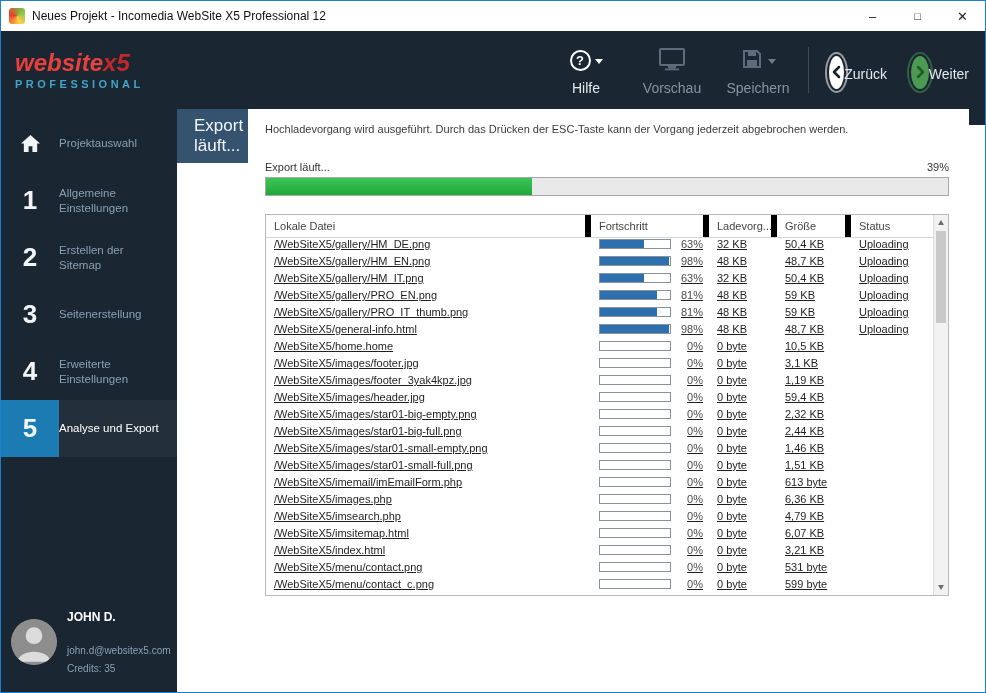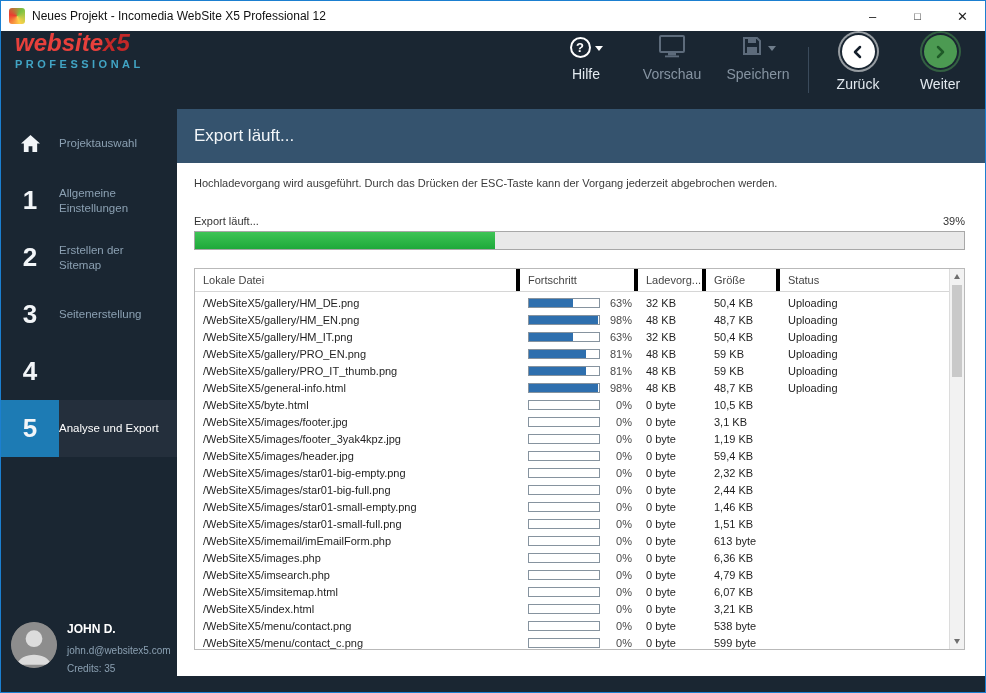--- a/index.html
+++ b/index.html
@@ -11,86 +11,86 @@
   .titlebar{flex:0 0 30px;height:30px;display:flex;align-items:center;background:#fff;padding-left:8px;gap:7px;}
   .app-icon{width:16px;height:16px;border-radius:3px;flex:0 0 16px;
     background:conic-gradient(from 40deg,#7ac143,#ffd24a,#ed3a30,#7ac143);}
   .title-text{font-size:12px;color:#111;flex:1;white-space:nowrap;overflow:hidden;}
   .win-controls{display:flex;height:30px;}
   .win-btn{width:45px;height:30px;border:none;background:#fff;font-size:13px;color:#222;
     font-family:inherit;padding:0;display:flex;align-items:center;justify-content:center;cursor:default;}
   .win-btn.max{font-size:11px;}
 
   
-  .header{flex:0 0 78px;height:78px;background:var(--navy,#1a2632);display:flex;align-items:flex-start;}
+  .header{flex:0 0 78px;height:78px;background:var(--navy,#1a2632);display:flex;align-items:center;}
   .logo{width:190px;flex:0 0 190px;padding-left:14px;box-sizing:border-box;}
   .brand{font-size:24px;font-weight:bold;font-style:italic;line-height:1;}
   .brand-a{color:var(--brand-red,#e8403c);}
   .brand-b{color:var(--brand-red-dark,#c22828);}
   .brand-sub{font-size:11px;color:var(--brand-teal,#41a4c4);letter-spacing:3.5px;margin-top:3px;font-weight:bold;}
   .toolbar{display:flex;align-items:flex-start;margin-left:auto;gap:26px;}
   .tool{display:flex;flex-direction:column;align-items:center;width:60px;background:none;border:none;
     padding:0;font-family:inherit;cursor:default;}
   .tool-icon-row{height:32px;display:flex;align-items:center;gap:4px;}
   .help-circle{width:21px;height:21px;border:2px solid #fff;border-radius:50%;color:#fff;font-size:13px;
     font-weight:bold;display:flex;align-items:center;justify-content:center;box-sizing:border-box;}
   .caret{width:0;height:0;border-left:4px solid transparent;border-right:4px solid transparent;
     border-top:5px solid #fff;margin-top:2px;}
   .caret.gray{border-top-color:#6f7d8b;}
   .tool-label{font-size:14px;color:#e2e9ef;margin-top:3px;}
   .tool.disabled .tool-label{color:#8694a2;}
   .sep{width:1px;height:46px;background:#3a4a5b;margin:0 20px;align-self:center;}
   .navbtns{display:flex;gap:24px;margin-right:16px;}
-  .navbtn{display:flex;flex-direction:column;align-items:center;background:none;border:none;padding:0;
+  .navbtn{display:flex;align-items:center;background:none;border:none;padding:0;
     font-family:inherit;cursor:default;width:58px;}
   .circle{width:33px;height:33px;border-radius:50%;display:flex;align-items:center;justify-content:center;margin-top:4px;}
   .circle.back{background:#fff;box-shadow:0 0 0 2px var(--navy,#1a2632),0 0 0 4px rgba(255,255,255,.55);}
   .circle.next{background:var(--next-green,#4c9a52);box-shadow:0 0 0 2px var(--navy,#1a2632),0 0 0 4px rgba(76,154,82,.5);}
   .navbtn .tool-label{margin-top:8px;}
 
   
   .bodyrow{flex:1;display:flex;min-height:0;}
   .sidebar{width:176px;flex:0 0 176px;background:var(--navy,#1a2632);display:flex;flex-direction:column;}
   .sidenav{padding-top:6px;}
   .sb-item{display:flex;align-items:center;height:57px;cursor:default;}
   .sb-num{width:58px;flex:0 0 58px;height:57px;display:flex;align-items:center;justify-content:center;
     font-size:26px;font-weight:bold;color:#f2f5f8;box-sizing:border-box;}
   .home-icon{width:58px;flex:0 0 58px;display:flex;justify-content:center;}
   .sb-label{font-size:11.5px;color:#8ba0b2;line-height:1.3;padding-right:8px;max-width:100px;}
   .sb-item.active{background:#242f3c;}
   .sb-item.active .sb-num{background:var(--step-active,#1d7bb4);}
   .sb-item.active .sb-label{color:#fff;}
-  .user{margin-top:auto;padding:0 0 18px 10px;display:flex;align-items:flex-start;gap:10px;}
+  .user{margin-top:auto;padding:0 0 18px 10px;display:flex;align-items:center;gap:10px;}
   .avatar{width:46px;height:46px;border-radius:50%;overflow:hidden;flex:0 0 46px;background:#777;}
   .user-name{font-size:12px;font-weight:bold;color:#fff;}
-  .user-email{font-size:10px;color:#8ba0b2;margin-top:9px;}
+  .user-email{font-size:10px;color:#8ba0b2;margin-top:21px;}
   .user-credits{font-size:10px;color:#8ba0b2;margin-top:7px;}
 
   
-  .content{flex:1;display:flex;flex-direction:column;background:#fff;min-width:0;}
+  .content{flex:1;display:flex;flex-direction:row;background:#fff;min-width:0;}
   .band{flex:0 0 54px;height:54px;background:var(--band,#35536e);display:flex;align-items:center;padding-left:17px;}
   .band-title{font-size:17px;color:#f2f6f9;}
   .inner{flex:1;padding:0 20px 0 17px;min-height:0;}
   .desc{font-size:11px;color:#3a3a3a;margin:14px 0 0;}
   .prog-row{display:flex;justify-content:space-between;font-size:11px;color:#333;margin-top:26px;}
   .progressbar{margin-top:4px;height:19px;background:#e9e9e9;border:1px solid #a8a8a8;box-sizing:border-box;}
   .prog-fill{height:100%;width:0;background:linear-gradient(var(--progress-green-light,#3ec456),var(--progress-green,#1ea93a));}
 
   
   .table{margin-top:18px;border:1px solid #b9b9b9;height:382px;box-sizing:border-box;position:relative;
     font-size:11px;overflow:hidden;background:#fff;}
   .thead{display:flex;height:22px;border-bottom:1px solid #d6d6d6;color:#444;}
-  .th{display:flex;align-items:center;padding-left:8px;border-right:4px solid #000000;box-sizing:border-box;}
+  .th{display:flex;align-items:center;padding-left:8px;border-right:6px solid #000000;box-sizing:border-box;}
   .th:last-child{border-right:none;}
   .col-file{width:325px;flex:0 0 325px;}
   .col-prog{width:118px;flex:0 0 118px;}
   .col-loaded{width:68px;flex:0 0 68px;}
   .col-size{width:74px;flex:0 0 74px;}
   .col-status{flex:1;}
-  .tr{display:flex;height:17px;align-items:flex-end;color:#1f1f1f;}
+  .tr{display:flex;height:17px;align-items:flex-start;color:#1f1f1f;text-decoration:underline;}
   .td{box-sizing:border-box;padding-left:8px;white-space:nowrap;overflow:hidden;}
   .prog-cell{display:flex;align-items:center;padding-right:6px;gap:8px;}
   .minibar{width:72px;height:10px;border:1px solid #86939f;background:#fff;box-sizing:border-box;display:block;}
   .minifill{display:block;height:100%;width:0;background:var(--minibar-blue,#2e6fae);}
   .mini-pct{margin-left:auto;color:#4a4a4a;}
 
   .scrollbar{position:absolute;top:0;right:0;width:15px;height:100%;background:#f2f2f2;
     border-left:1px solid #dcdcdc;box-sizing:border-box;}
   .sb-arrow{height:15px;display:flex;align-items:center;justify-content:center;width:100%;}
   .sb-arrow.down{position:absolute;bottom:0;left:0;}
@@ -208,20 +208,21 @@
     <span class="sb-label">Erstellen der Sitemap</span>
   </div>
           <div class="sb-item">
 
     <span class="sb-num">3</span>
     <span class="sb-label">Seitenerstellung</span>
   </div>
           <div class="sb-item">
 
     <span class="sb-num">4</span>
+    <span class="sb-label">Erweiterte Einstellungen</span>
   </div>
           <div class="sb-item active">
 
     <span class="sb-num">5</span>
     <span class="sb-label">Analyse und Export</span>
   </div>
         </nav>
       <div class="user">
         <span class="avatar">
           <svg viewBox="0 0 44 44" width="46" height="46">
@@ -329,21 +330,21 @@
       <span class="minibar">
                     <span class="minifill" style="width: 98%;"></span>
                   </span>
       <span class="mini-pct">98%</span>
     </span>
     <span class="td col-loaded">48 KB</span>
     <span class="td col-size">48,7 KB</span>
     <span class="td col-status">Uploading</span>
   </div>
               <div class="tr">
-    <span class="td col-file">/WebSiteX5/byte.html</span>
+    <span class="td col-file">/WebSiteX5/home.home</span>
     <span class="td col-prog prog-cell">
       <span class="minibar">
                     <span class="minifill" style="width: 0%;"></span>
                   </span>
       <span class="mini-pct">0%</span>
     </span>
     <span class="td col-loaded">0 byte</span>
     <span class="td col-size">10,5 KB</span>
     <span class="td col-status"></span>
   </div>
@@ -493,21 +494,21 @@
   </div>
               <div class="tr">
     <span class="td col-file">/WebSiteX5/menu/contact.png</span>
     <span class="td col-prog prog-cell">
       <span class="minibar">
                     <span class="minifill" style="width: 0%;"></span>
                   </span>
       <span class="mini-pct">0%</span>
     </span>
     <span class="td col-loaded">0 byte</span>
-    <span class="td col-size">538 byte</span>
+    <span class="td col-size">531 byte</span>
     <span class="td col-status"></span>
   </div>
               <div class="tr">
     <span class="td col-file">/WebSiteX5/menu/contact_c.png</span>
     <span class="td col-prog prog-cell">
       <span class="minibar">
                     <span class="minifill" style="width: 0%;"></span>
                   </span>
       <span class="mini-pct">0%</span>
     </span>

